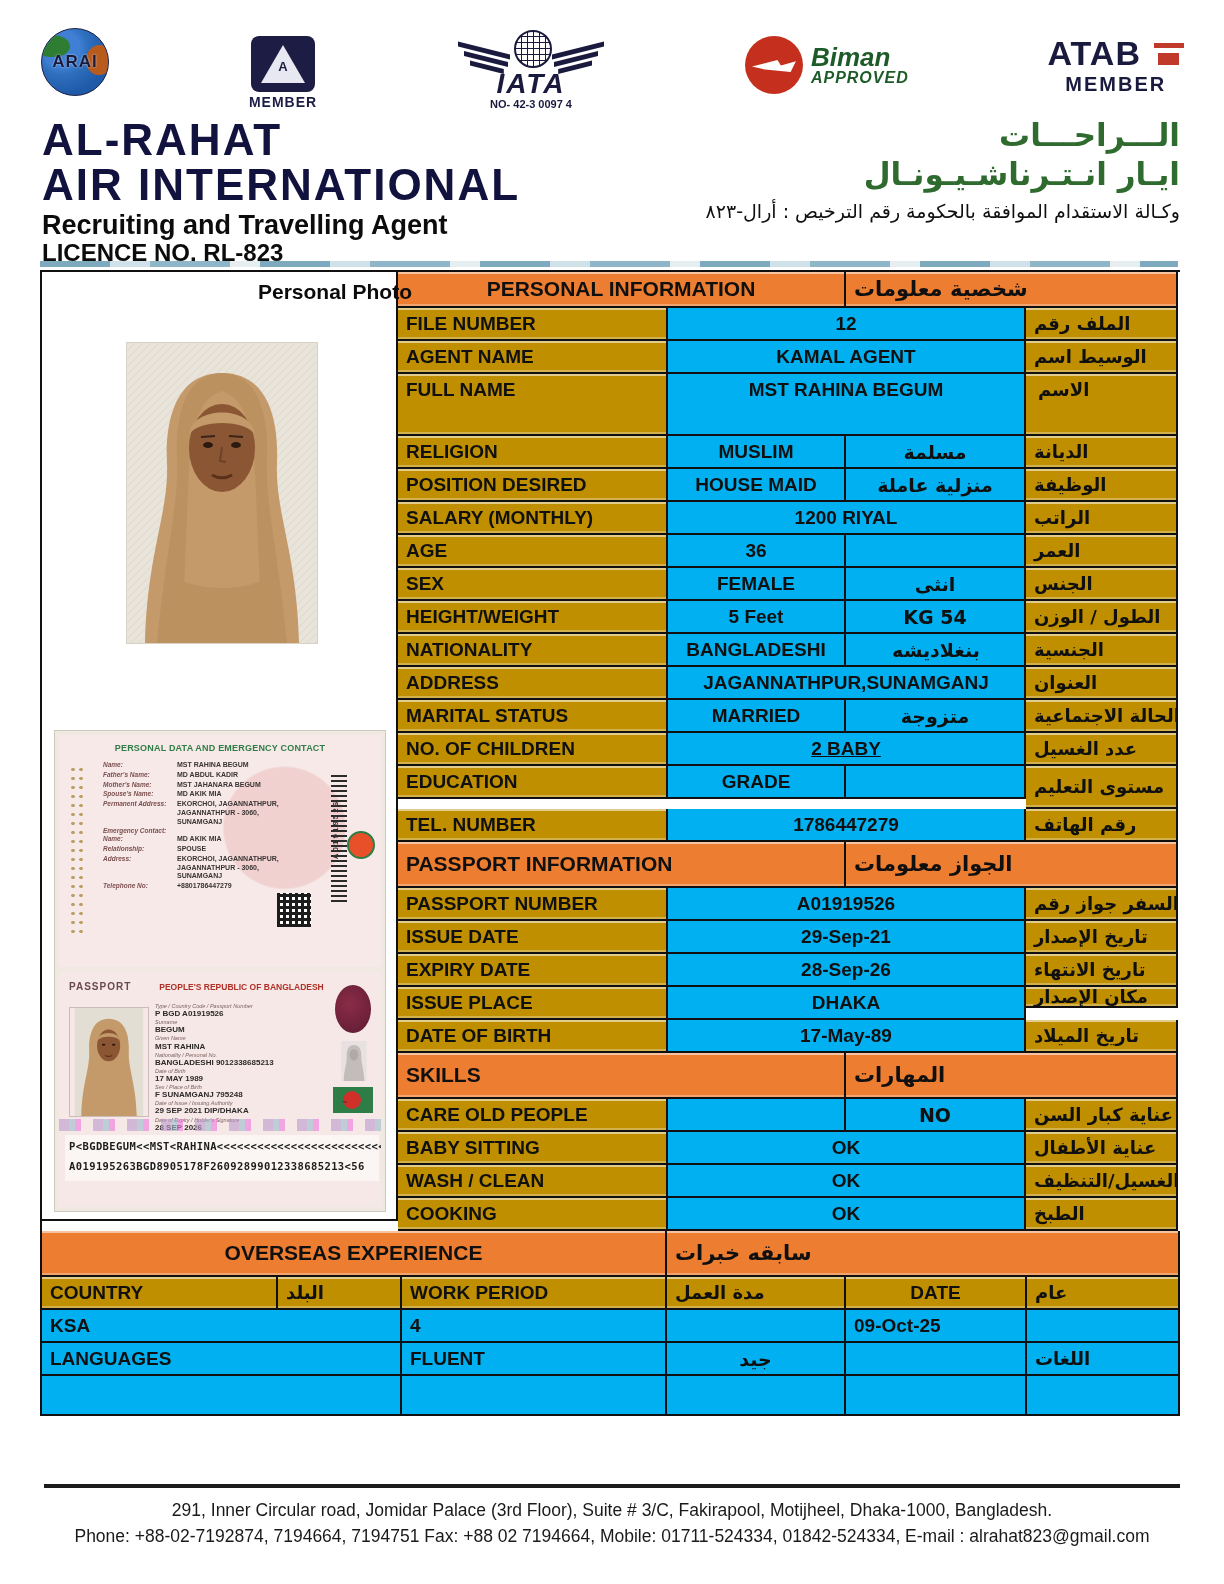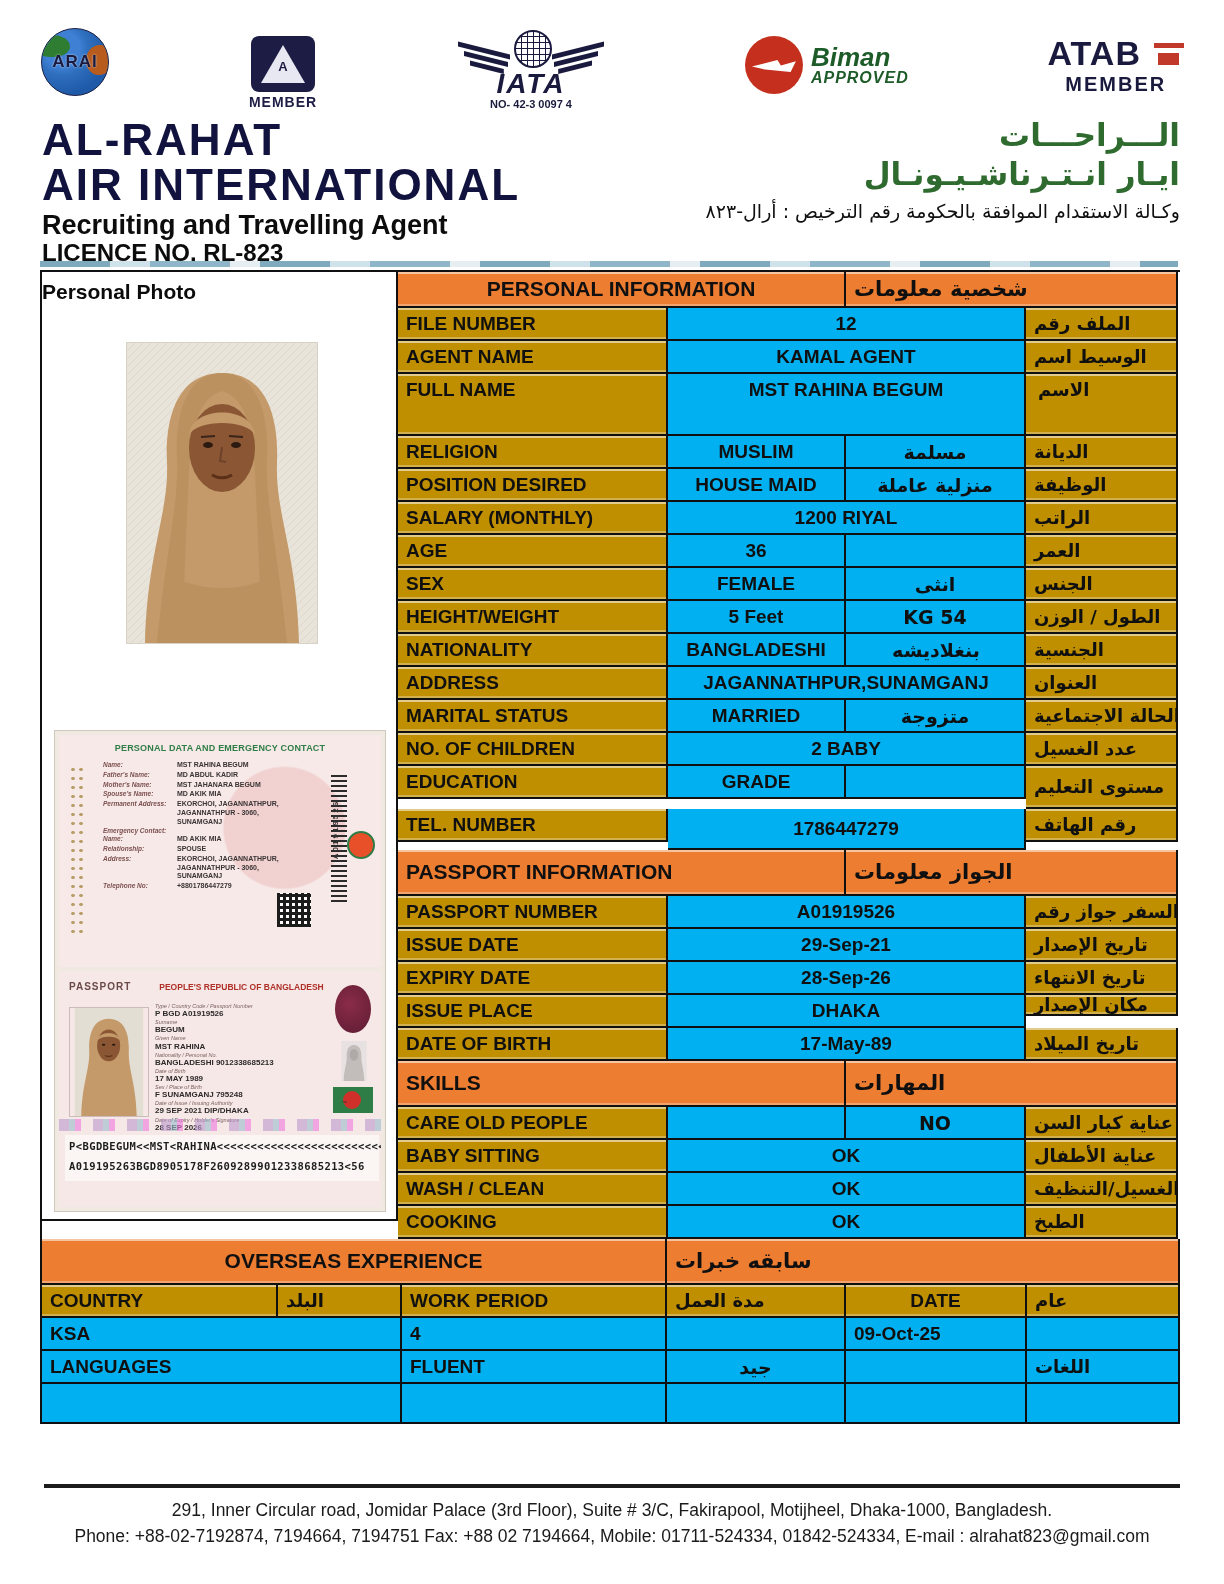--- a/index.html
+++ b/index.html
@@ -80,21 +80,21 @@
   .lab{justify-content:flex-start;}
   .val{justify-content:center;}
   .ctr{justify-content:center;}
   .arc{justify-content:flex-end;direction:rtl;font-family:"DejaVu Sans",sans-serif;font-size:18px;}
   .arv{font-family:"DejaVu Sans",sans-serif;direction:rtl;}
   .hdr{font-size:21px;}
   .cs2{grid-column:span 2;} .cs3{grid-column:span 3;}
   .top{align-items:flex-start;padding-top:5px;}
   .xb{font-weight:900;}
   
-  .cap{position:absolute;left:0;width:100%;text-align:left;font-weight:bold;font-size:21px;color:#0b0b0b;}
+  .cap{position:absolute;left:16px;width:100%;text-align:right;font-weight:bold;font-size:21px;color:#0b0b0b;}
   .portrait{position:absolute;left:84px;top:70px;width:190px;height:300px;border:1px solid #d8d2c6;}
   .passport{position:absolute;left:12px;top:458px;width:332px;height:482px;background:#efe9e2;
       border:1px solid #cfc8bd;padding:4px;box-sizing:border-box;}
   .ppage{position:relative;background:#f4e6e4;overflow:hidden;}
   .ppage1{height:232px;background:
       radial-gradient(circle at 70% 40%,rgba(236,190,190,.55) 0 60px,transparent 62px),#f6e9e7;}
   .ppage2{height:236px;margin-top:4px;background:#f5e8e6;}
   .pp-title{text-align:center;font-weight:bold;font-size:9px;color:#2f7d46;padding-top:8px;letter-spacing:.2px;}
   .pp-fields{position:absolute;left:44px;top:26px;width:200px;}
   .pp-row{display:flex;margin-bottom:1px;}
@@ -363,28 +363,28 @@
           <div class="c blue val arv" style="height: 33px; padding-left: 10px;">بنغلاديشه</div>
           <div class="c gold arc" style="height: 33px;">الجنسية</div>
           <div class="c gold lab" style="height: 33px;">ADDRESS</div>
           <div class="c blue val cs2" style="height: 33px;">JAGANNATHPUR,SUNAMGANJ</div>
           <div class="c gold arc" style="height: 33px;">العنوان</div>
           <div class="c gold lab" style="height: 33px;">MARITAL STATUS</div>
           <div class="c blue val" style="height: 33px;">MARRIED</div>
           <div class="c blue val arv" style="height: 33px;">متزوجة</div>
           <div class="c gold arc" style="height: 33px;">الحالة الاجتماعية</div>
           <div class="c gold lab" style="height: 33px;">NO. OF CHILDREN</div>
-          <div class="c blue val cs2" style="height: 33px;">2  BABY</div>
+          <div class="c blue val cs2" style="height: 33px; text-decoration: underline;">2  BABY</div>
           <div class="c gold arc" style="height: 33px;">عدد الغسيل</div>
           <div class="c gold lab" style="height: 33px;">EDUCATION</div>
           <div class="c blue val" style="height: 33px;">GRADE</div>
           <div class="c blue val arv" style="height: 33px;"></div>
           <div class="c gold arc" style="height: 43px; text-align: right;">مستوى التعليم</div>
           <div class="c gold lab" style="height: 33px;">TEL. NUMBER</div>
-          <div class="c blue val cs2" style="height: 41px;">1786447279</div>
+          <div class="c blue val cs2" style="height: 33px;">1786447279</div>
           <div class="c gold arc" style="height: 33px;">رقم الهاتف</div>
           <div class="c org hdr cs2 lab" style="height: 46px;">PASSPORT INFORMATION</div>
           <div class="c org hdr cs2 arc" style="height: 46px;">الجواز معلومات</div>
           <div class="c gold lab" style="height: 33px;">PASSPORT NUMBER</div>
           <div class="c blue val cs2" style="height: 33px;">A01919526</div>
           <div class="c gold arc" style="height: 33px;">السفر جواز رقم</div>
           <div class="c gold lab" style="height: 33px;">ISSUE DATE</div>
           <div class="c blue val cs2" style="height: 33px;">29-Sep-21</div>
           <div class="c gold arc" style="height: 33px;">تاريخ الإصدار</div>
           <div class="c gold lab" style="height: 33px;">EXPIRY DATE</div>

